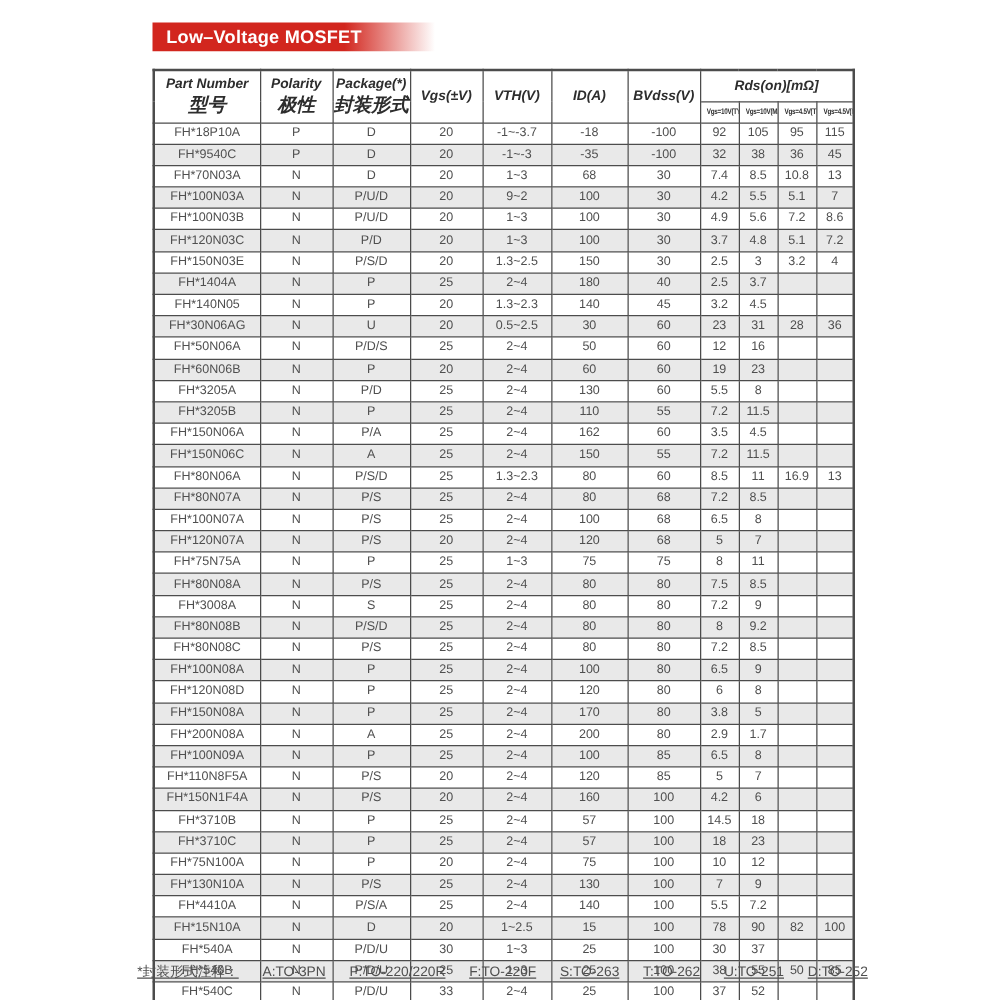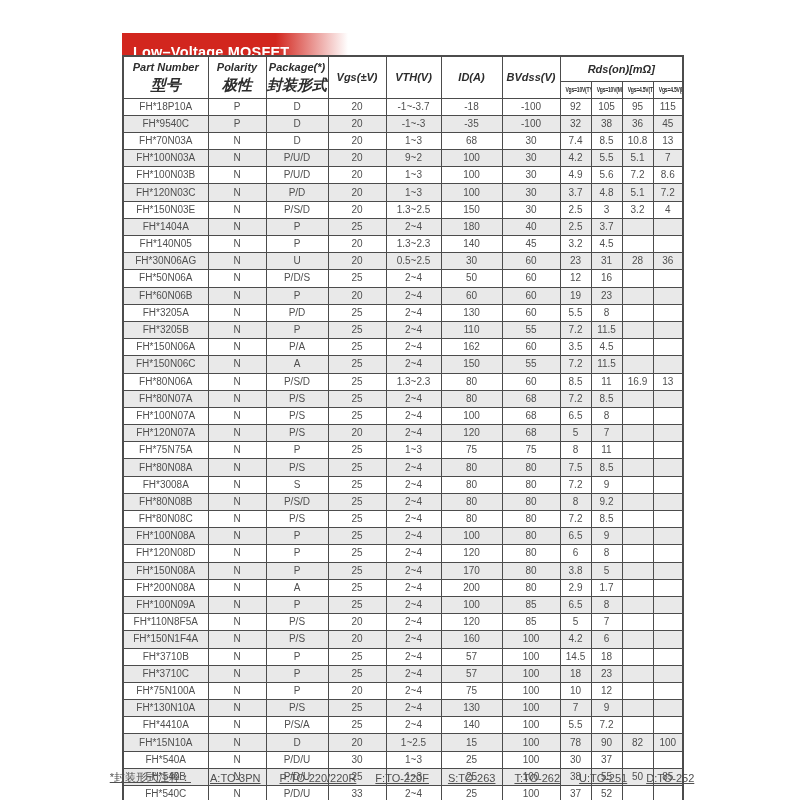--- a/index.html
+++ b/index.html
@@ -3,23 +3,23 @@
 <meta charset="utf-8">
 <style>
   html,body{margin:0;padding:0;}
   body{
     width:800px;height:800px;background:#ffffff;position:relative;
     font-family:"Liberation Sans","DejaVu Sans",sans-serif;
     -webkit-font-smoothing:antialiased;
   }
   
   .banner{
-    position:absolute;left:122px;top:18px;width:226px;height:38px;
+    position:absolute;left:122px;top:18px;width:226px;height:23px;
     background:linear-gradient(90deg,#d2261e 0%,#d2261e 68%,rgba(210,38,30,0) 100%);
-    display:flex;align-items:center;margin-top:15px;
+    display:flex;align-items:center;
   }
   .banner .title{
     color:#ffffff;font-weight:bold;font-size:14.5px;letter-spacing:.2px;
     padding-left:11px;white-space:nowrap;
   }
   
   table.spec{
     position:absolute;left:122px;top:55px;width:560px;
     border-collapse:collapse;table-layout:fixed;
     border:2px solid #4c4c4c;

